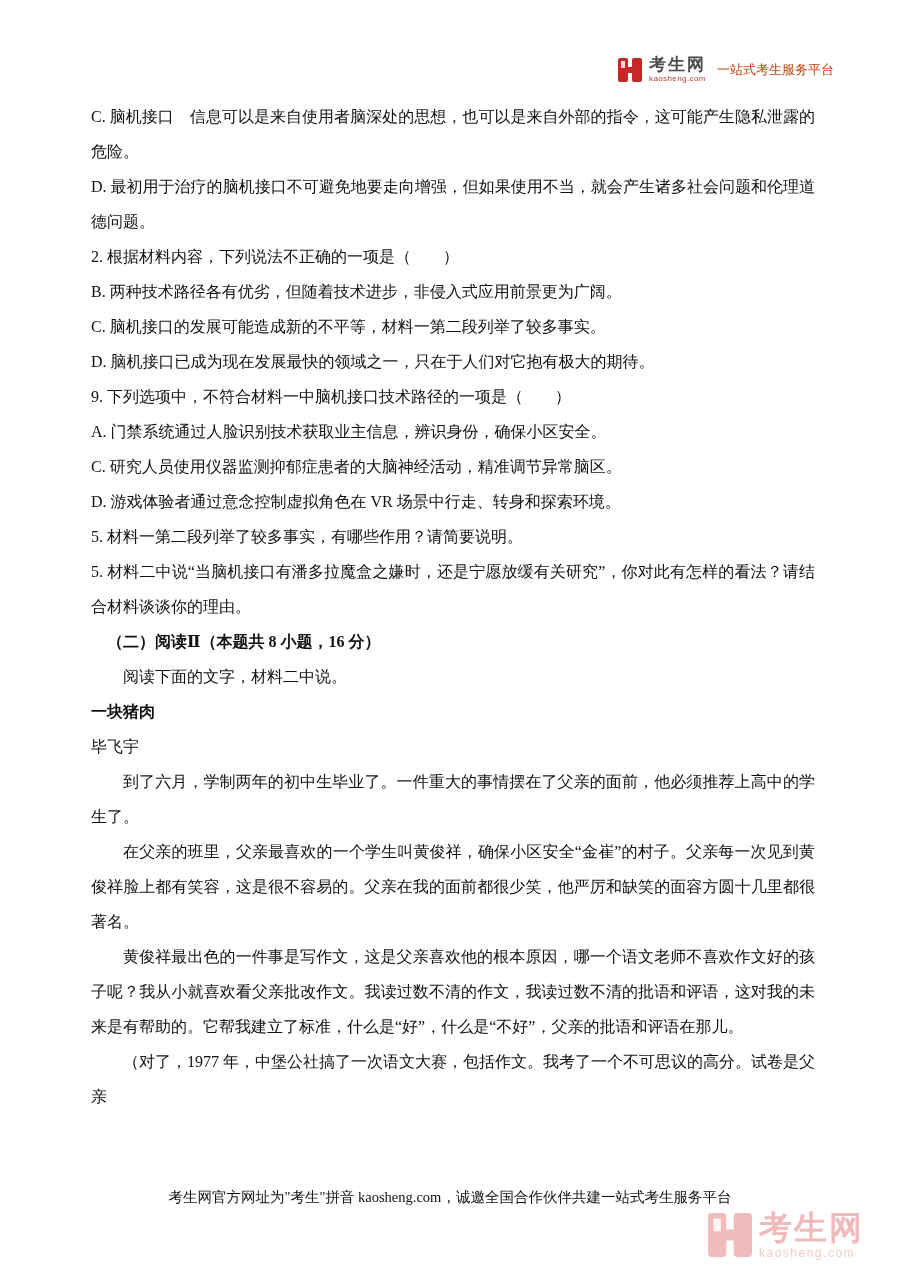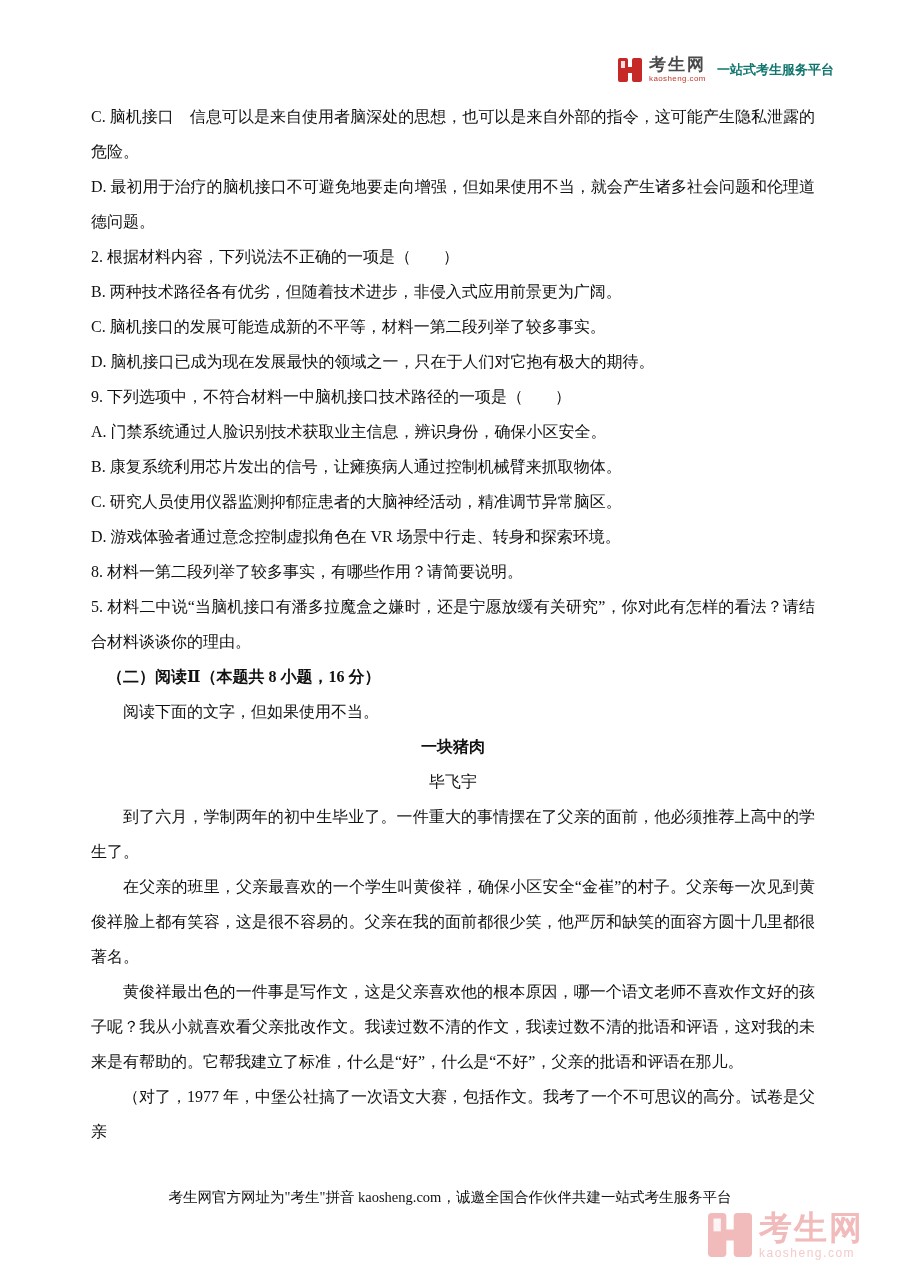--- a/index.html
+++ b/index.html
@@ -7,27 +7,27 @@
     width:900px;height:1273px;position:relative;overflow:hidden;
     background:#ffffff;color:#111;
     font-family:"Liberation Serif","DejaVu Serif",serif;
   }
   
   .logo{position:absolute;top:56px;right:66px;display:flex;align-items:center;gap:7px;}
   .logo-icon{width:24px;height:24px;flex:0 0 auto;}
   .logo-textcol{display:flex;flex-direction:column;line-height:1;}
   .logo-brand{font-family:"Liberation Sans","DejaVu Sans",sans-serif;font-weight:bold;font-size:17px;color:#4a4a4a;letter-spacing:2px;}
   .logo-domain{font-family:"Liberation Sans","DejaVu Sans",sans-serif;font-size:8px;color:#c0392b;margin-top:2px;letter-spacing:.4px;}
-  .logo-tagline{font-family:"Liberation Sans","DejaVu Sans",sans-serif;font-size:13px;font-weight:bold;color:#0f766e;margin-left:4px;white-space:nowrap;}
+  .logo-tagline{font-family:"Liberation Sans","DejaVu Sans",sans-serif;font-size:13px;font-weight:normal;color:#c2410c;margin-left:4px;white-space:nowrap;}
   
   .content{position:absolute;left:91px;right:85px;top:99px;font-size:16px;}
   .content p{margin:0;line-height:35px;text-align:justify;}
   p.sec{font-weight:bold;text-indent:1em;}
   p.ind{text-indent:2em;}
-  p.ctr{text-align:center;text-indent:0;}
+  p.ctr{text-indent:0;}
   p.b{font-weight:bold;}
   
   .footer{position:absolute;left:0;right:0;bottom:66px;text-align:center;
     font-size:14.5px;color:#111;line-height:20px;}
   
   .watermark{position:absolute;right:36px;bottom:14px;display:flex;align-items:center;gap:7px;opacity:.9;}
   .wm-icon{width:44px;height:44px;flex:0 0 auto;}
   .wm-textcol{display:flex;flex-direction:column;line-height:1;}
   .wm-brand{font-family:"Liberation Sans","DejaVu Sans",sans-serif;font-weight:bold;font-size:33px;color:#f0b4b4;letter-spacing:2px;}
   .wm-domain{font-family:"Liberation Sans","DejaVu Sans",sans-serif;font-size:12px;color:#f3c6c6;margin-top:3px;letter-spacing:1.5px;}
@@ -55,27 +55,26 @@
 
   <div class="content">
     <p>C. 脑机接口　信息可以是来自使用者脑深处的思想，也可以是来自外部的指令，这可能产生隐私泄露的危险。</p>
     <p>D. 最初用于治疗的脑机接口不可避免地要走向增强，但如果使用不当，就会产生诸多社会问题和伦理道德问题。</p>
     <p>2. 根据材料内容，下列说法不正确的一项是（　　）</p>
     <p>B. 两种技术路径各有优劣，但随着技术进步，非侵入式应用前景更为广阔。</p>
     <p>C. 脑机接口的发展可能造成新的不平等，材料一第二段列举了较多事实。</p>
     <p>D. 脑机接口已成为现在发展最快的领域之一，只在于人们对它抱有极大的期待。</p>
     <p>9. 下列选项中，不符合材料一中脑机接口技术路径的一项是（　　）</p>
     <p>A. 门禁系统通过人脸识别技术获取业主信息，辨识身份，确保小区安全。</p>
-    <p>B. 康复系统利用芯片发出的信号，让瘫痪病人通过控制机械臂来抓取物体。</p>
     <p>C. 研究人员使用仪器监测抑郁症患者的大脑神经活动，精准调节异常脑区。</p>
     <p>D. 游戏体验者通过意念控制虚拟角色在 VR 场景中行走、转身和探索环境。</p>
-    <p>8. 材料一第二段列举了较多事实，有哪些作用？请简要说明。</p>
+    <p>5. 材料一第二段列举了较多事实，有哪些作用？请简要说明。</p>
     <p>5. 材料二中说“当脑机接口有潘多拉魔盒之嫌时，还是宁愿放缓有关研究”，你对此有怎样的看法？请结合材料谈谈你的理由。</p>
     <p class="sec">（二）阅读Ⅱ（本题共 8 小题，16 分）</p>
-    <p class="ind">阅读下面的文字，但如果使用不当。</p>
+    <p class="ind">阅读下面的文字，材料二中说。</p>
     <p class="ctr b">一块猪肉</p>
     <p class="ctr">毕飞宇</p>
     <p class="ind">到了六月，学制两年的初中生毕业了。一件重大的事情摆在了父亲的面前，他必须推荐上高中的学生了。</p>
     <p class="ind">在父亲的班里，父亲最喜欢的一个学生叫黄俊祥，确保小区安全“金崔”的村子。父亲每一次见到黄俊祥脸上都有笑容，这是很不容易的。父亲在我的面前都很少笑，他严厉和缺笑的面容方圆十几里都很著名。</p>
     <p class="ind">黄俊祥最出色的一件事是写作文，这是父亲喜欢他的根本原因，哪一个语文老师不喜欢作文好的孩子呢？我从小就喜欢看父亲批改作文。我读过数不清的作文，我读过数不清的批语和评语，这对我的未来是有帮助的。它帮我建立了标准，什么是“好”，什么是“不好”，父亲的批语和评语在那儿。</p>
     <p class="ind">（对了，1977 年，中堡公社搞了一次语文大赛，包括作文。我考了一个不可思议的高分。试卷是父亲</p>
   </div>
 
   <div class="footer">考生网官方网址为"考生"拼音 kaosheng.com，诚邀全国合作伙伴共建一站式考生服务平台</div>
 

